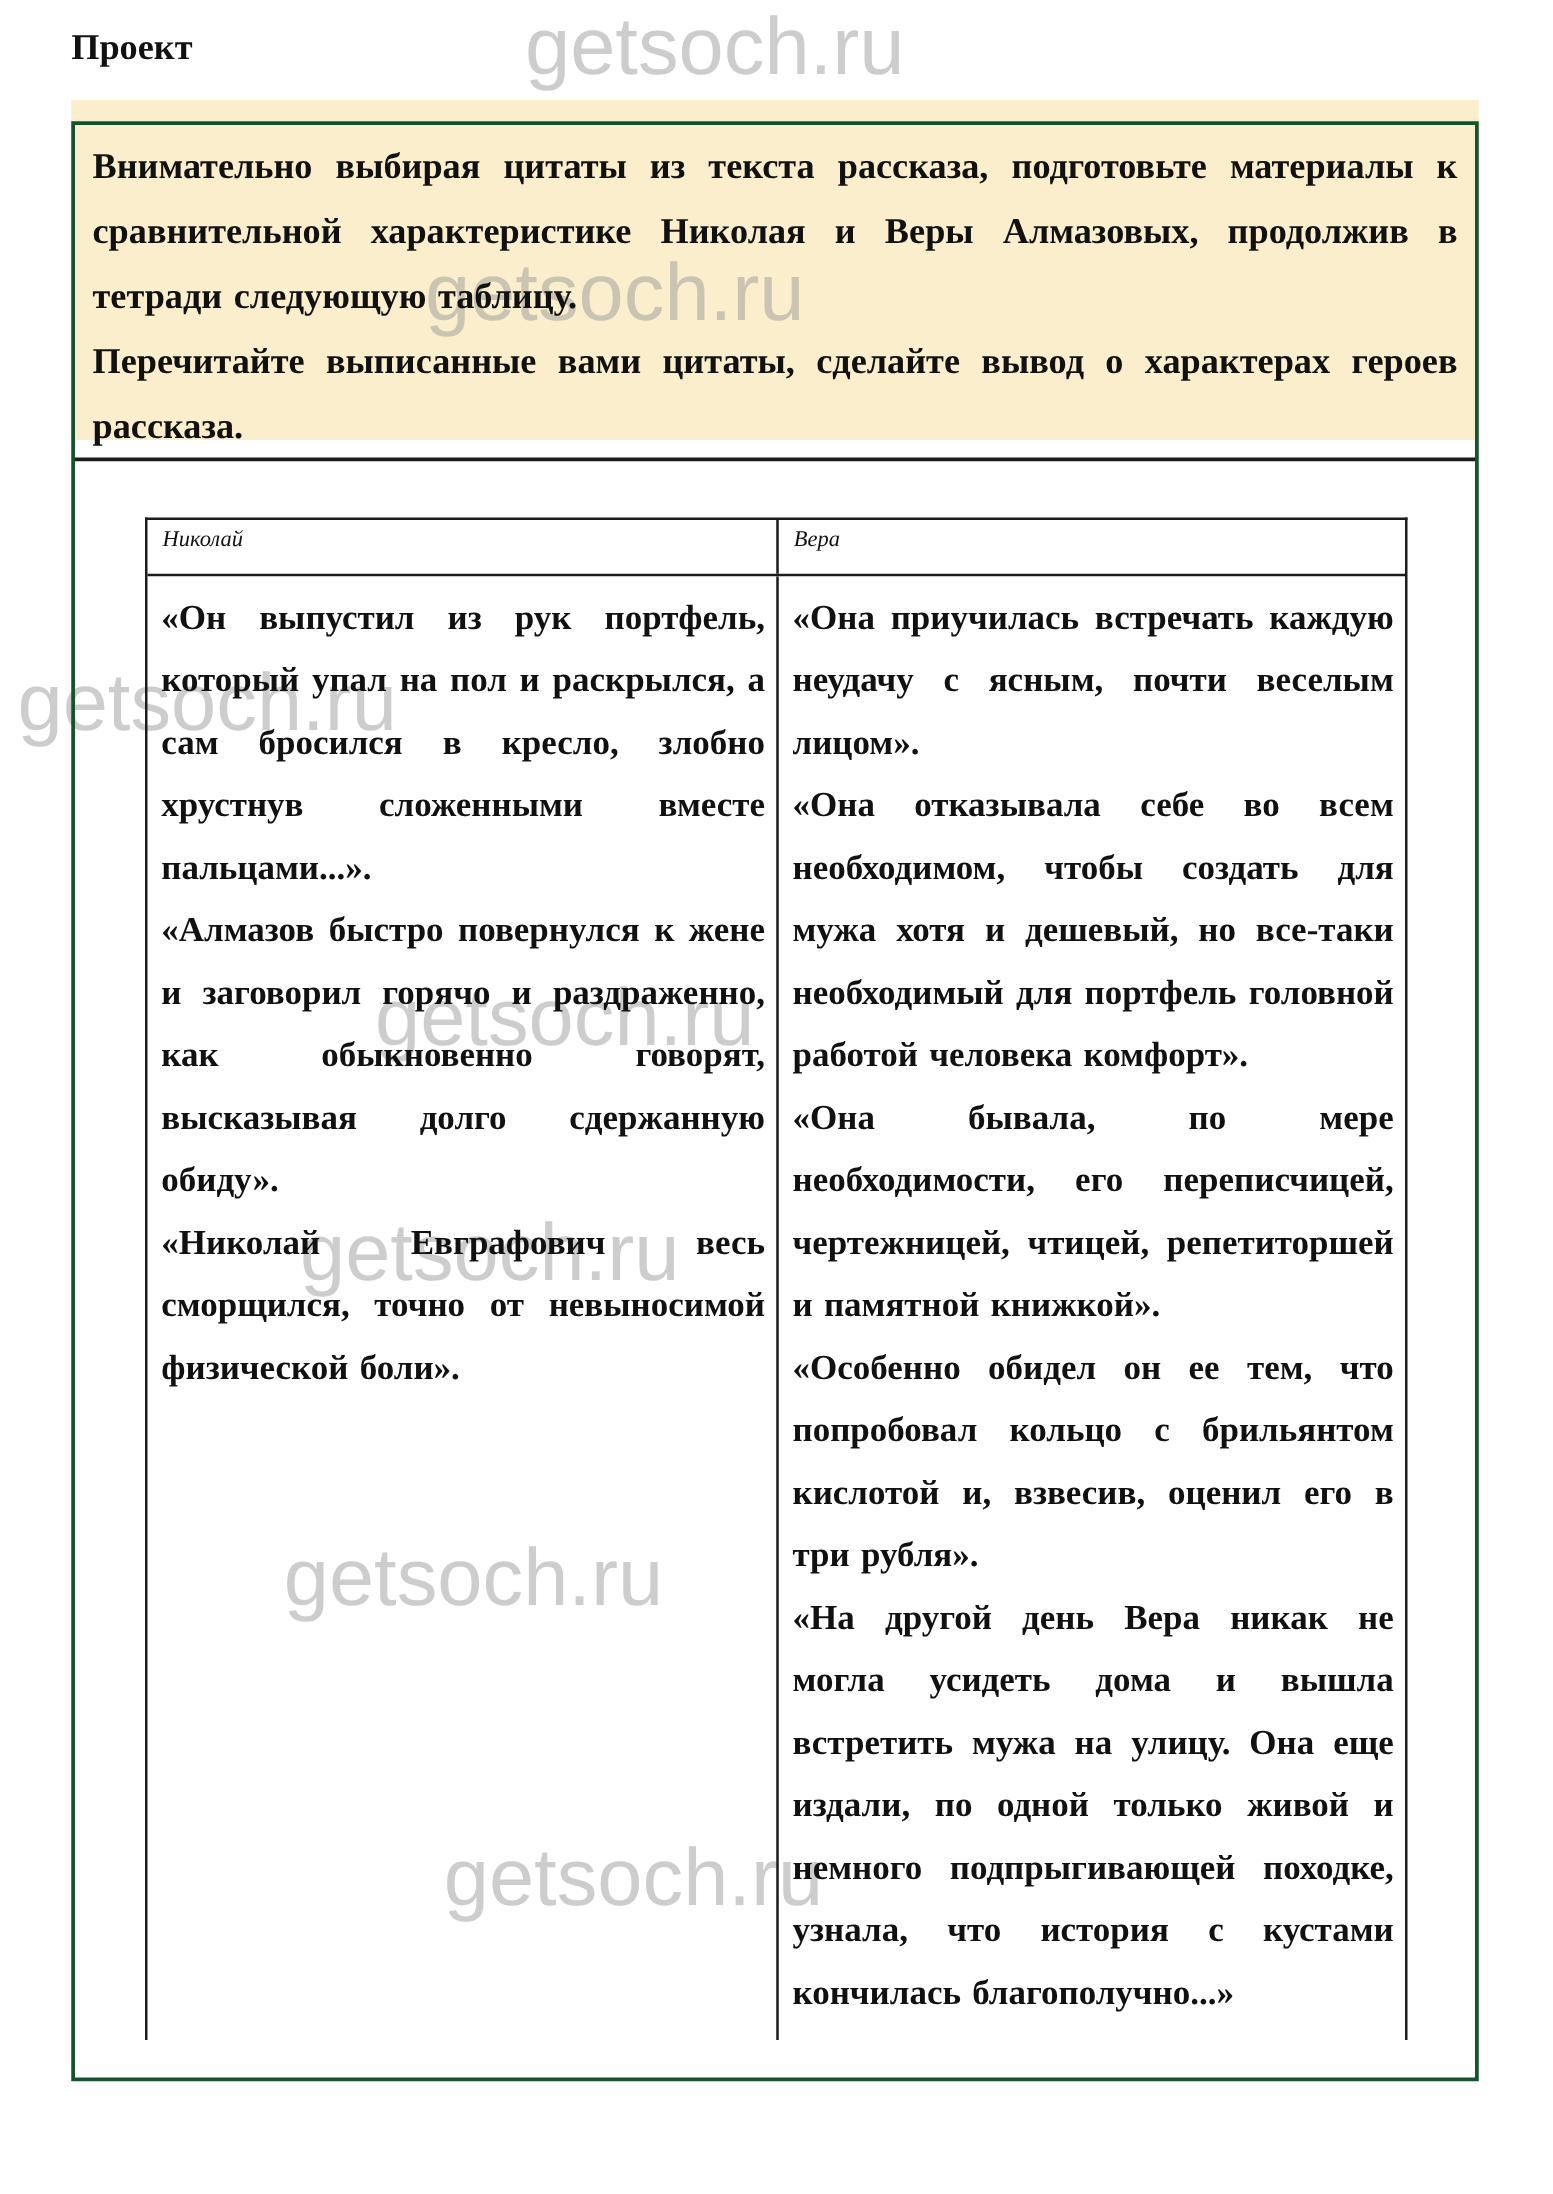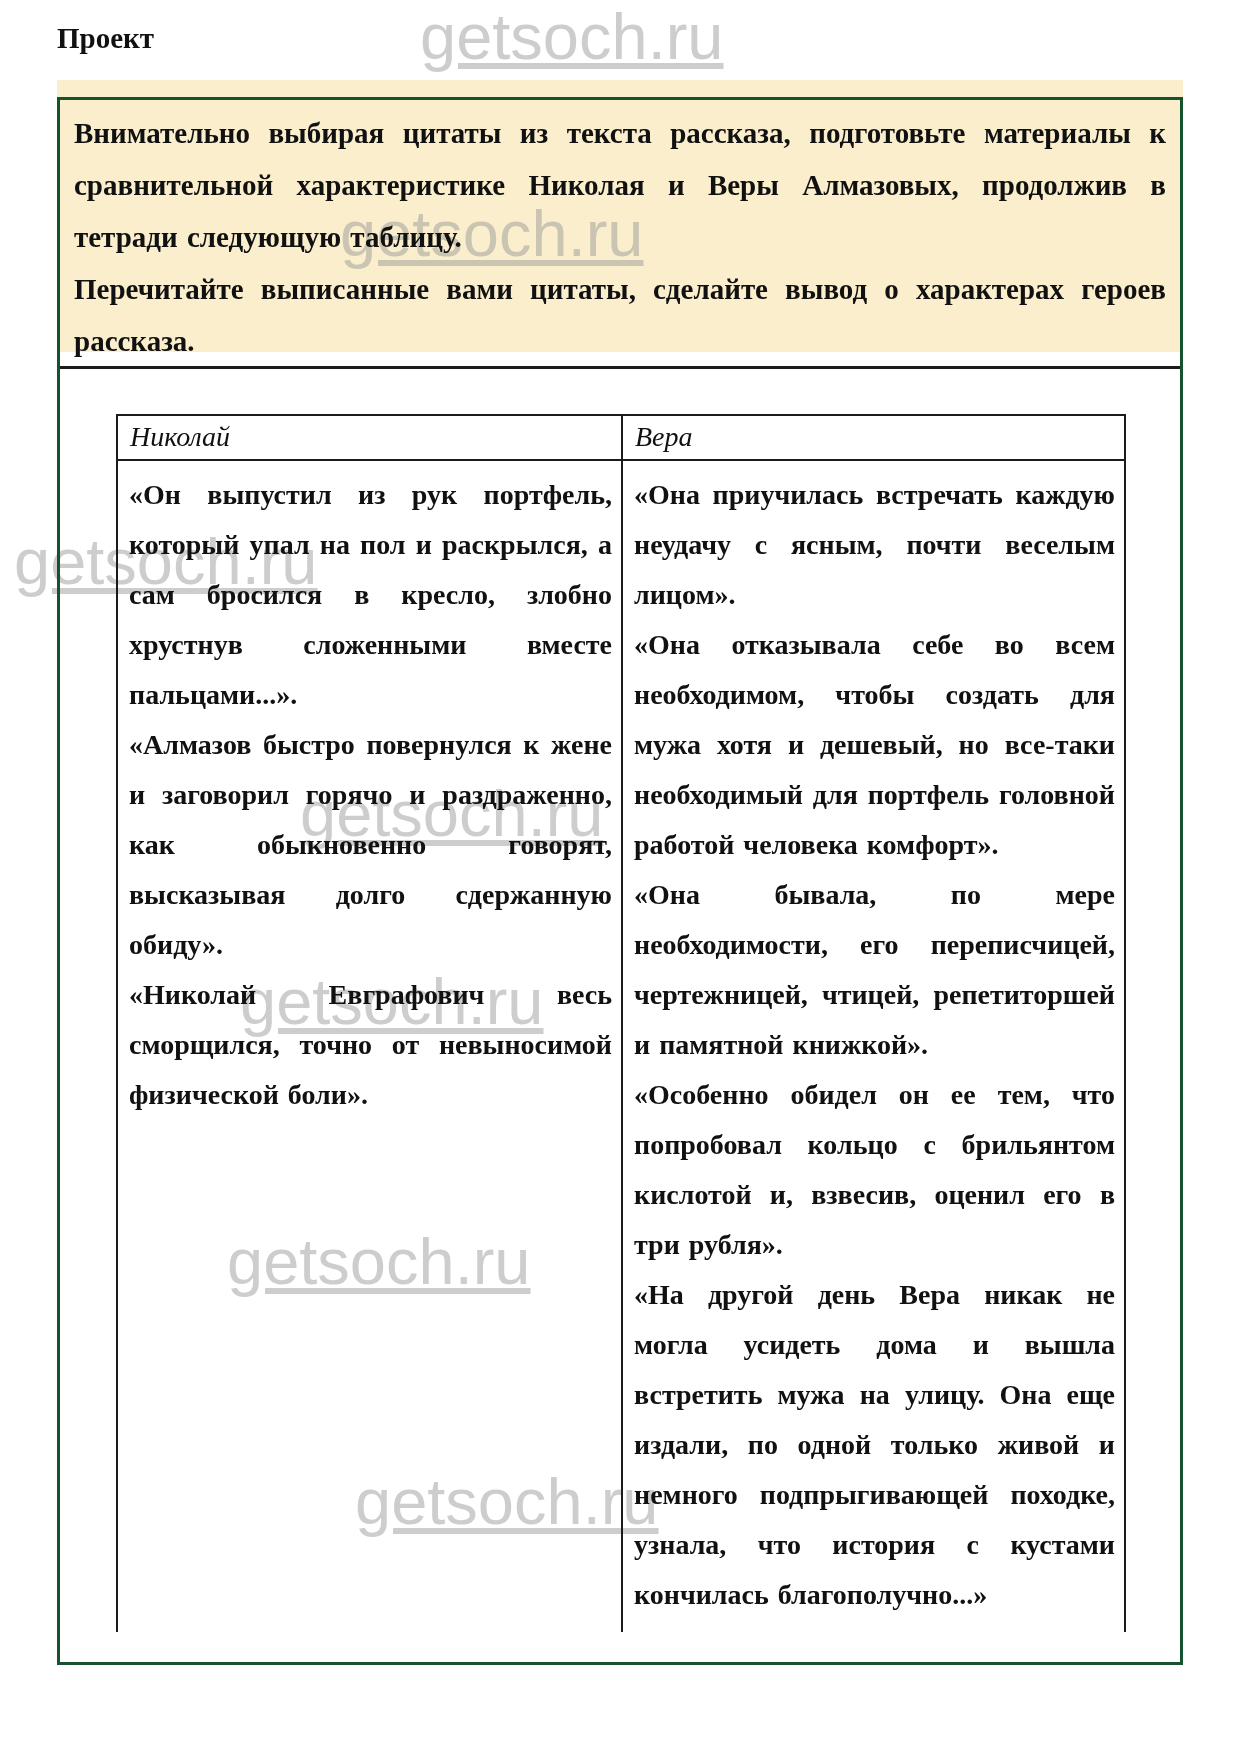--- a/index.html
+++ b/index.html
@@ -15,21 +15,21 @@
   .bg-beige{
     position:absolute;left:57px;top:80px;width:1126px;height:272px;
     background:#faeecd;z-index:1;
   }
   
   .wm{
     position:absolute;z-index:2;
     font-family:"Liberation Sans",sans-serif;
     font-size:65px;line-height:1;white-space:nowrap;
     color:rgba(146,146,146,0.46);
-    pointer-events:none;user-select:none;text-decoration:underline;
+    pointer-events:none;user-select:none;
   }
   .wm-a{left:420px;top:4px;}
   .wm-b{left:340px;top:201px;}
   .wm-c{left:14px;top:529px;}
   .wm-d{left:300px;top:781px;}
   .wm-e{left:240px;top:969px;}
   .wm-f{left:227px;top:1229px;}
   .wm-g{left:355px;top:1469px;}
   
   .content{position:absolute;left:0;top:0;width:1242px;height:1755px;z-index:3;}
@@ -59,21 +59,21 @@
     border:2px solid #1b1b1b;border-bottom:none;
     background:transparent;
   }
   .trow{display:flex;}
   .cell{box-sizing:border-box;width:50%;}
   .cell + .cell{border-left:2px solid #1b1b1b;}
   .trow-head{border-bottom:2px solid #1b1b1b;}
   .trow-head .cell{
     height:43px;
     padding:5px 10px 0 12px;
-    font-size:28px;font-style:italic;
+    font-size:18px;font-style:italic;
   }
   .trow-body{height:1171px;overflow:hidden;font-weight:bold;}
   .trow-body .cell{padding:9px 9px 0 11px;}
   .trow-body p.q{
     margin:0;
     font-size:28px;line-height:50px;
     text-align:justify;word-spacing:2px;
   }
 </style>
 </head>

